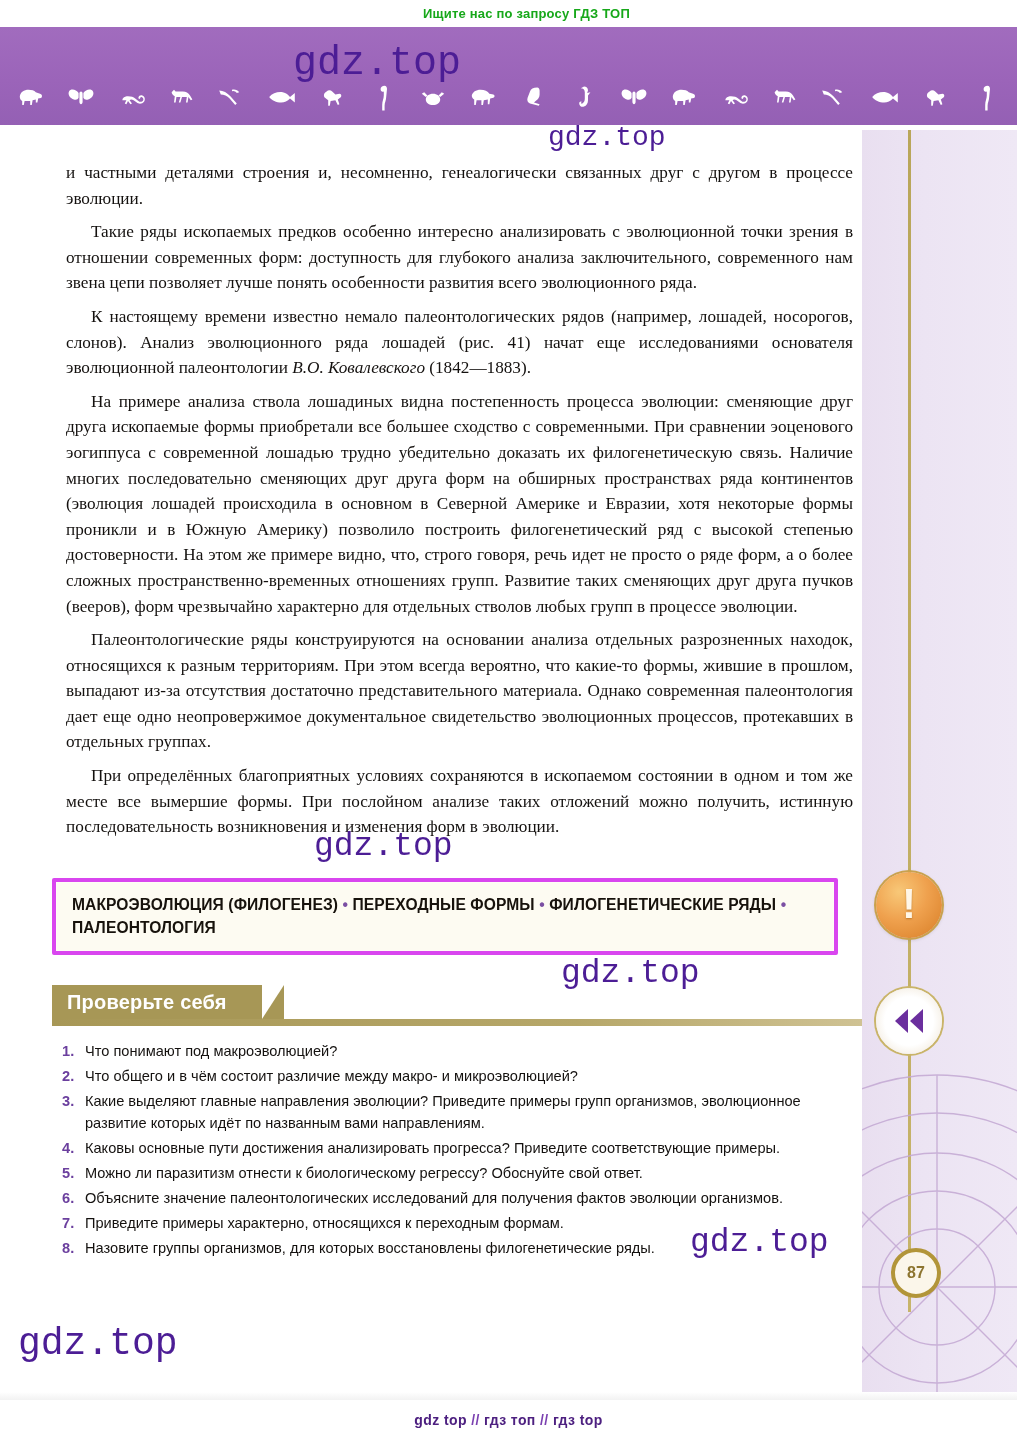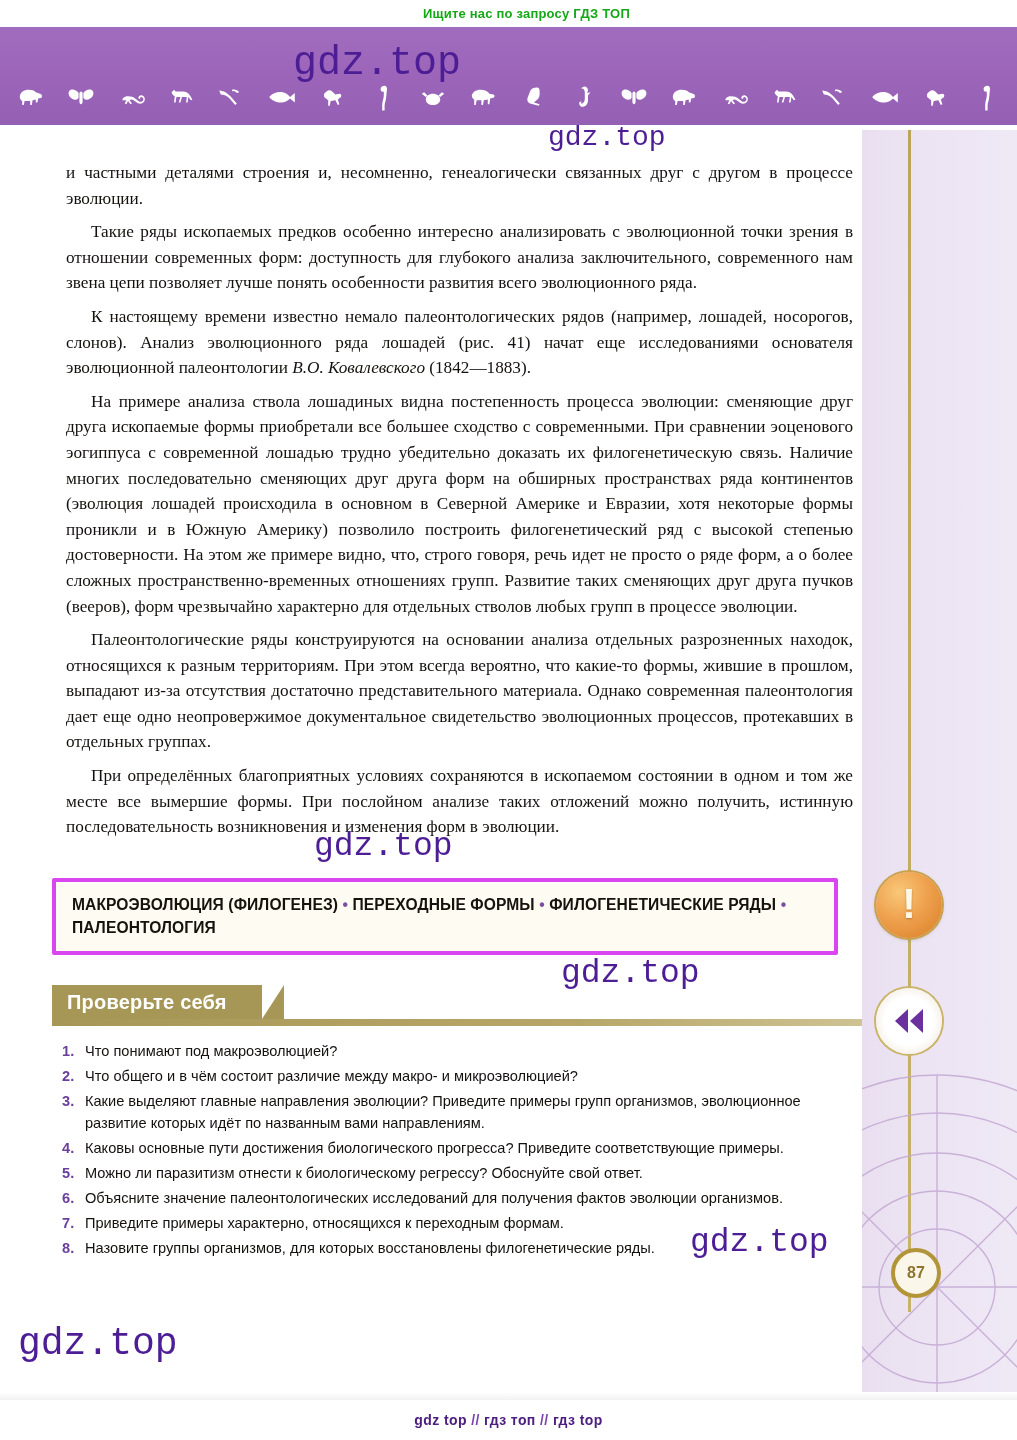--- a/index.html
+++ b/index.html
@@ -499,21 +499,21 @@
 <div class="selfcheck">
   <div class="selfcheck-banner">
     <span class="title">Проверьте себя</span>
   </div>
   <div class="selfcheck-rule"></div>
 
   <ol class="questions">
     <li>Что понимают под макроэволюцией?</li>
     <li>Что общего и в чём состоит различие между макро- и микроэволюцией?</li>
     <li>Какие выделяют главные направления эволюции? Приведите примеры групп организмов, эволюционное развитие которых идёт по названным вами направлениям.</li>
-    <li>Каковы основные пути достижения биологического прогресса? Приведите соответствующие примеры.</li>
+    <li>Каковы основные пути достижения анализировать прогресса? Приведите соответствующие примеры.</li>
     <li>Можно ли паразитизм отнести к биологическому регрессу? Обоснуйте свой ответ.</li>
     <li>Объясните значение палеонтологических исследований для получения фактов эволюции организмов.</li>
     <li>Приведите примеры характерно, относящихся к переходным формам.</li>
     <li>Назовите группы организмов, для которых восстановлены филогенетические ряды.</li>
   </ol>
 </div>
 
 <div class="wm wm-header">gdz.top</div>
 <div class="wm wm-sub">gdz.top</div>
 <div class="wm wm-mid">gdz.top</div>

